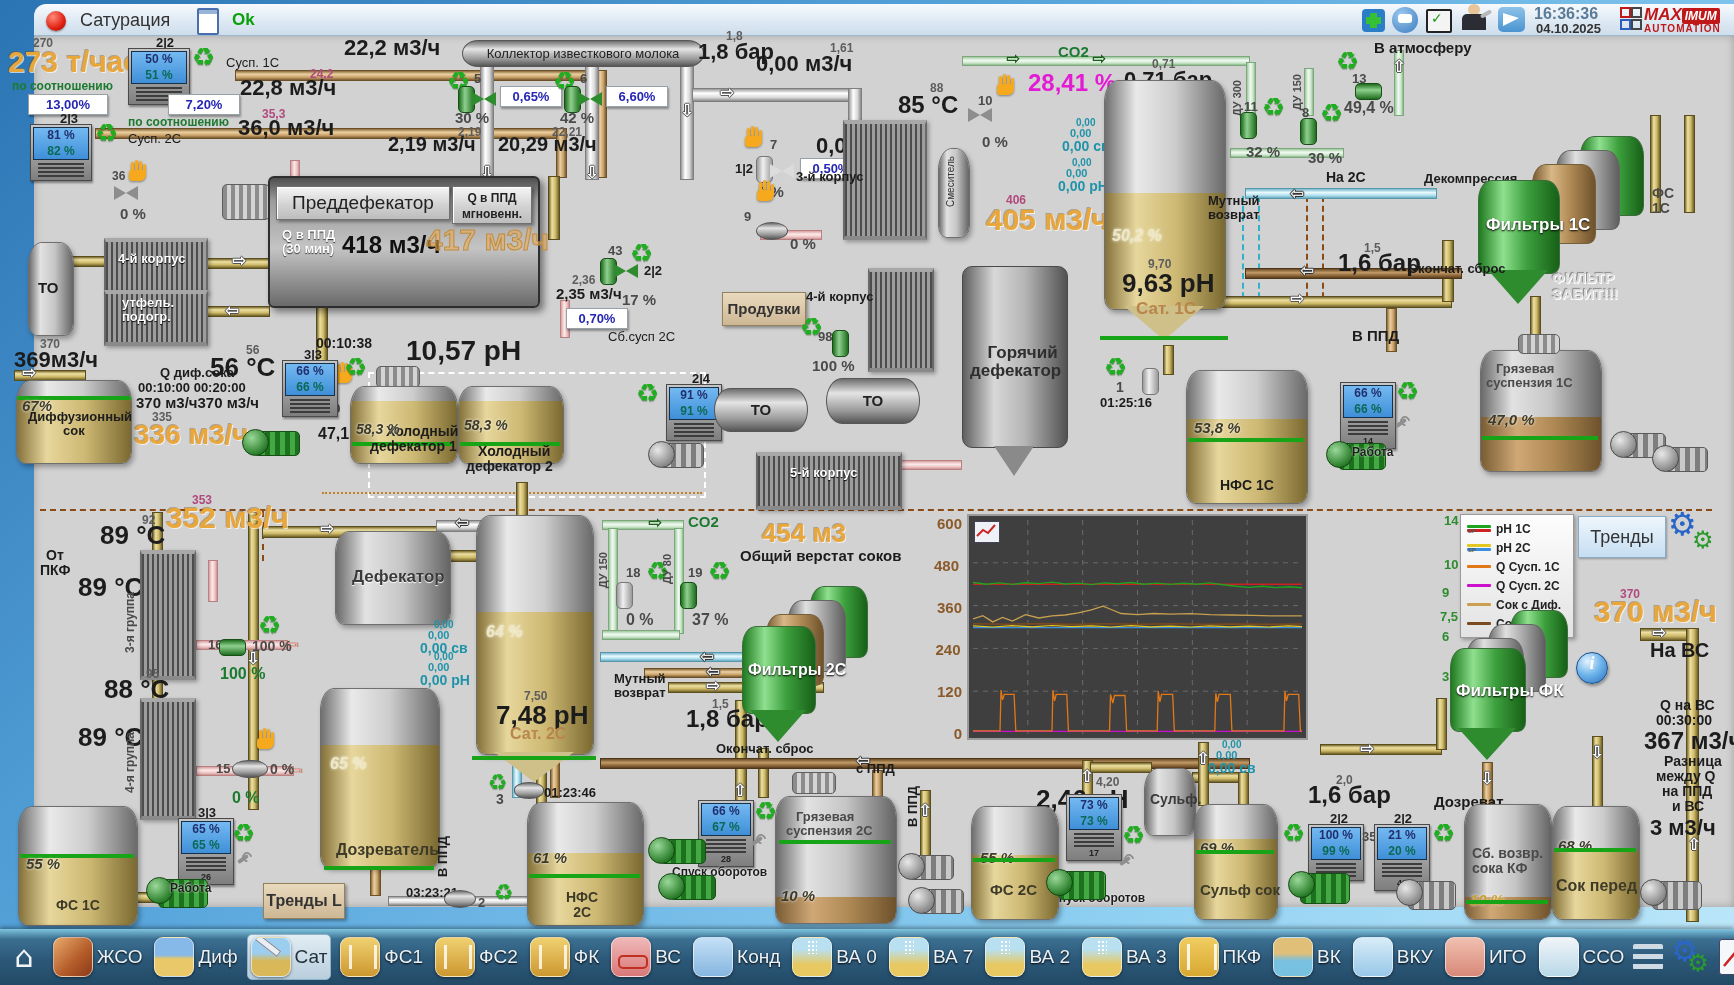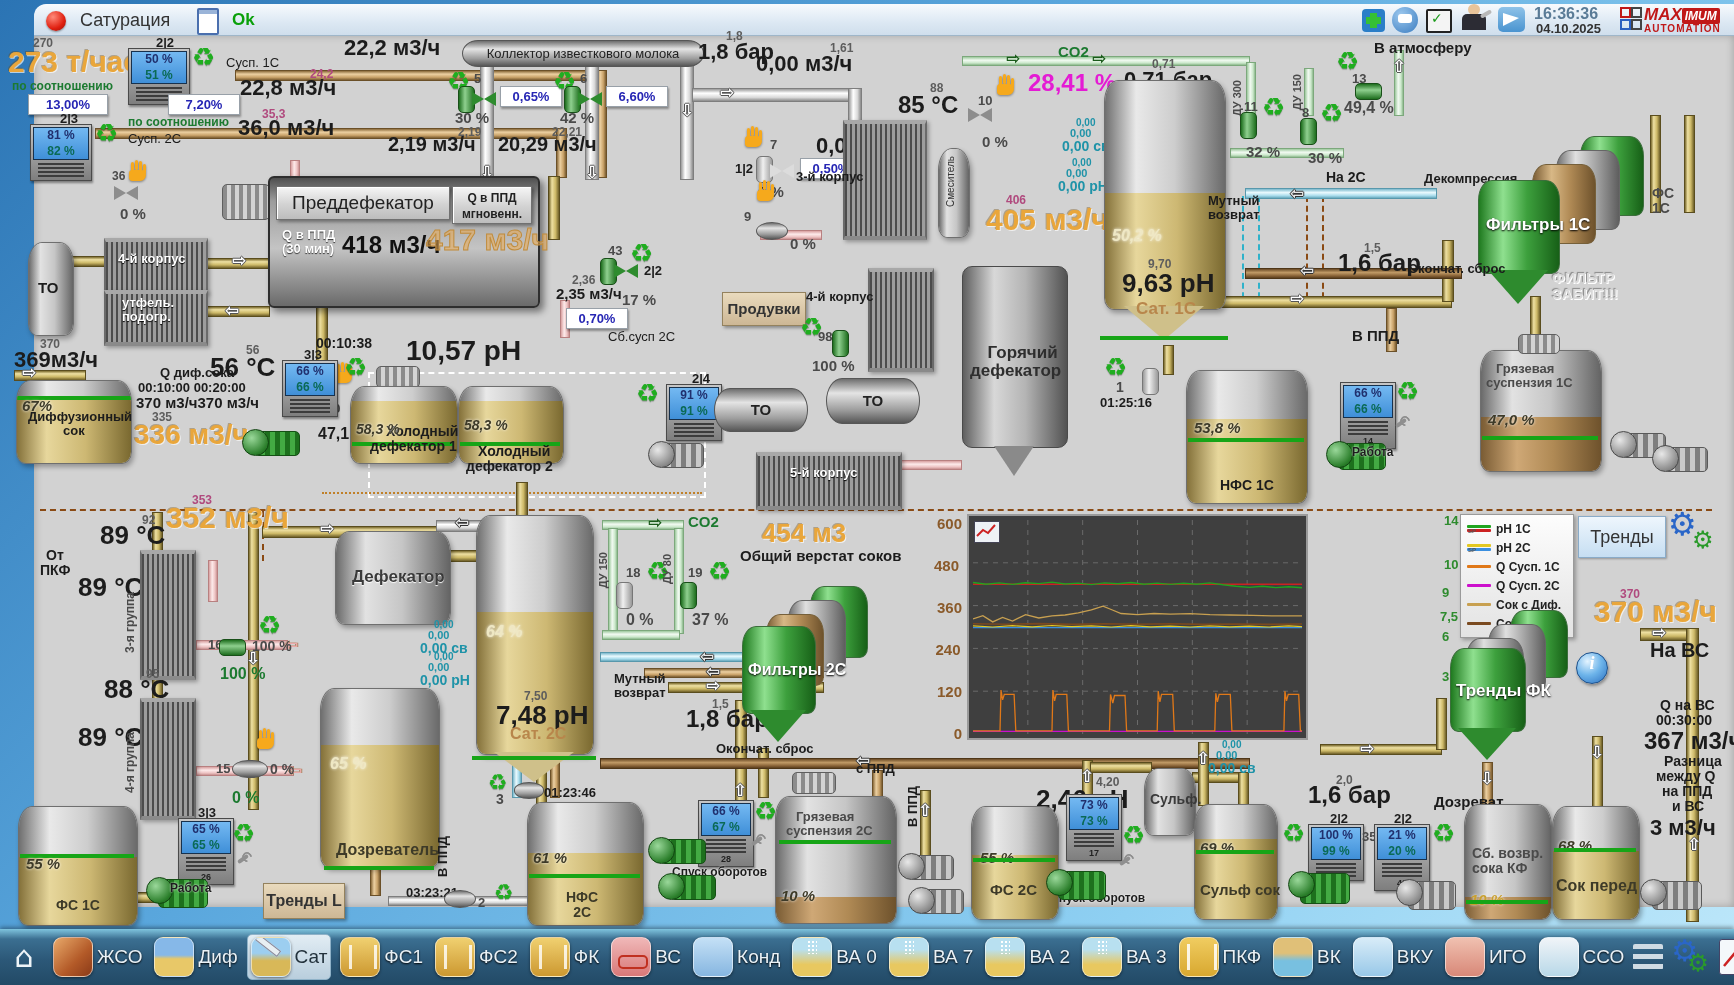--- a/index.html
+++ b/index.html
@@ -836,21 +836,21 @@
   <div class="ab pk" style="left:1620px;top:588px">370</div>
   <div class="ab b f30 or" style="left:1594px;top:596px">370 м3/ч</div>
   <div class="ab b f20" style="left:1650px;top:640px">На ВС</div>
   <div class="info" style="left:1576px;top:652px">i</div>
 
   <div class="fcyl" style="left:1510px;top:610px;width:56px;height:66px"></div>
   <div class="fcyl gy" style="left:1488px;top:624px;width:56px;height:66px"></div>
   <div class="fcyl gy" style="left:1466px;top:638px;width:56px;height:66px"></div>
   <div class="fcyl" style="left:1450px;top:648px;width:74px;height:82px"></div>
   <div class="cone" style="left:1458px;top:728px;border-left:29px solid transparent;border-right:29px solid transparent;border-top:32px solid #2e8b2e"></div>
-  <div class="ab b f17 wt" style="left:1456px;top:682px;text-shadow:0 1px 2px #000">Тренды ФК</div>
+  <div class="ab b f17 wt" style="left:1456px;top:682px;text-shadow:0 1px 2px #000">Фильтры ФК</div>
   <div class="ab b f14" style="left:1660px;top:698px">Q на ВС</div>
   <div class="ab b f14" style="left:1656px;top:713px">00:30:00</div>
   <div class="ab b f24" style="left:1644px;top:728px">367 м3/ч</div>
   <div class="ab b f14" style="left:1664px;top:754px">Разница</div>
   <div class="ab b f14" style="left:1656px;top:769px">между Q</div>
   <div class="ab b f14" style="left:1662px;top:784px">на ППД</div>
   <div class="ab b f14" style="left:1672px;top:799px">и ВС</div>
   <div class="ab b f22" style="left:1650px;top:816px">3 м3/ч</div>
   <div class="ab sup" style="left:1336px;top:774px">2,0</div>
   <div class="ab b f24" style="left:1308px;top:782px">1,6 бар</div>

